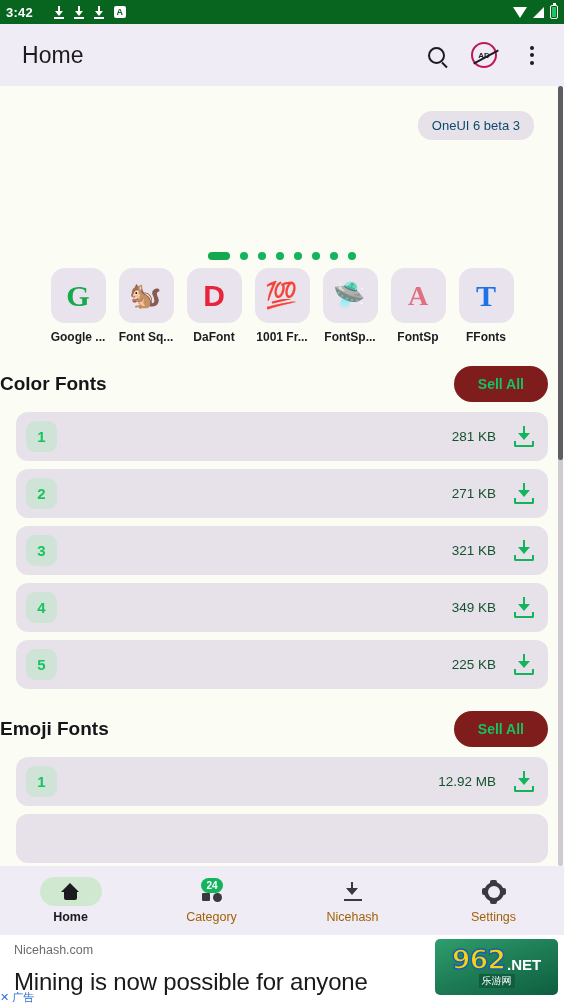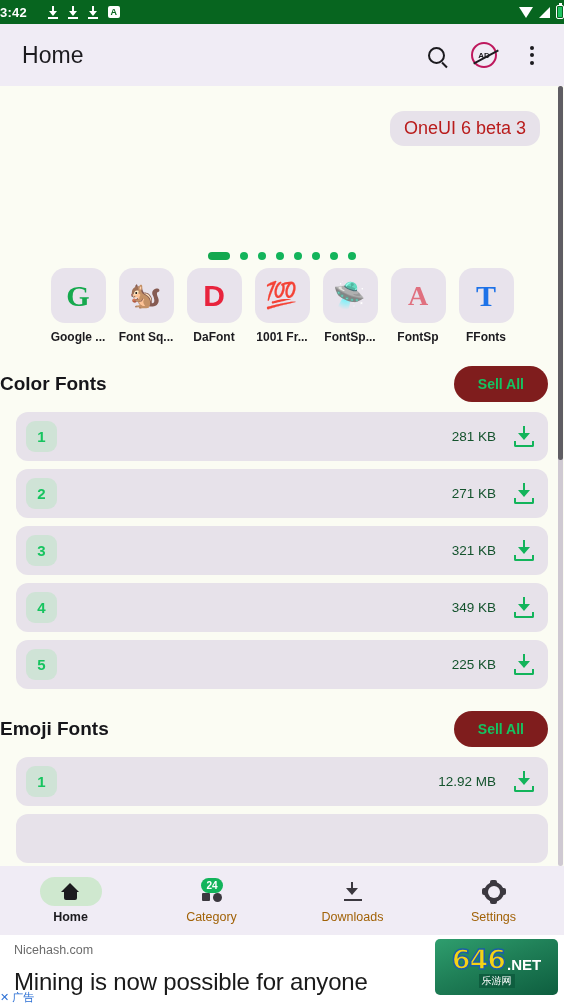--- a/index.html
+++ b/index.html
@@ -7,21 +7,21 @@
     width:564px; height:1004px;
     font-family:"Liberation Sans", sans-serif;
     background:#fbfcf3;
     overflow:hidden;
   }
   .phone { position:relative; width:564px; height:1004px; overflow:hidden; background:#fbfcf3; }
 
   
   .statusbar {
     height:24px; background:#07651f; display:flex; align-items:center;
-    padding:0 0; color:#ffffff;
+    padding:0 6px; color:#ffffff;
   }
   .sb-time { font-size:13px; font-weight:700; letter-spacing:.2px; margin-right:12px; }
   .sb-left { display:flex; align-items:center; gap:9px; flex:1; }
   .sb-right { display:flex; align-items:center; gap:6px; }
   .dlicon { width:11px; height:13px; position:relative; display:inline-block; }
   .dlicon .stem { position:absolute; left:4.5px; top:0; width:2px; height:7px; background:#fff; }
   .dlicon .head {
     position:absolute; left:1.5px; top:5px; width:0; height:0;
     border-left:4px solid transparent; border-right:4px solid transparent; border-top:5px solid #fff;
   }
@@ -54,22 +54,22 @@
   .ad-ic:after { content:""; position:absolute; left:-1px; top:12px; width:28px; height:2px; background:#1c1b1f; transform:rotate(-28deg); }
   .kebab { display:flex; flex-direction:column; gap:3.5px; }
   .kebab span { width:4px; height:4px; border-radius:50%; background:#1c1b1f; }
 
   
   .content { position:relative; height:calc(1004px - 24px - 62px - 69px - 69px); background:#fbfcf3; }
 
   
   .carousel { position:relative; height:182px; }
   .oneui-chip {
-    position:absolute; right:24px; top:25px; background:#e7e2ea; color:#b91c1c;
-    font-size:18px; padding:7px 14px; border-radius:14px;
+    position:absolute; right:30px; top:25px; background:#e7e2ea; color:#0c4a6e;
+    font-size:13px; padding:7px 14px; border-radius:14px;
   }
   .dots { position:absolute; bottom:8px; left:0; right:0; display:flex; justify-content:center; align-items:center; gap:10px; }
   .dot { width:8px; height:8px; border-radius:50%; background:#13b45b; }
   .dot.active { width:22px; border-radius:5px; background:#13a84f; }
 
   
   .sources { display:flex; justify-content:center; gap:13px; padding:0 14px; }
   .source { width:55px; display:flex; flex-direction:column; align-items:center; gap:7px; cursor:pointer; }
   .source-tile {
     width:55px; height:55px; border-radius:14px; background:#e8e3ec;
@@ -381,41 +381,41 @@
       <div class="nav-label">Category</div>
     </div>
     <div class="navitem">
       <div class="nav-ic-wrap">
         <span class="dn-ic">
             <i class="stem"></i>
             <i class="head"></i>
             <i class="line"></i>
           </span>
       </div>
-      <div class="nav-label">Downloads</div>
+      <div class="nav-label">Nicehash</div>
     </div>
     <div class="navitem">
       <div class="nav-ic-wrap">
         <span class="gear-ic">
             <i class="gear-hole"></i>
           </span>
       </div>
       <div class="nav-label">Settings</div>
     </div>
   </div>
 
   <div class="adbar">
     <div class="ad-text">
       <div class="ad-site">Nicehash.com</div>
       <div class="ad-head">Mining is now possible for anyone</div>
       <div class="ad-close">✕ 广告</div>
     </div>
     <div class="ad-logo">
       <div class="logo-row">
-        <span class="logo-962">646</span>
+        <span class="logo-962">962</span>
         <span class="logo-net">.NET</span>
       </div>
       <div class="logo-sub">
         <span class="logo-cn">乐游网</span>
       </div>
     </div>
   </div>
 
 </div>
 

